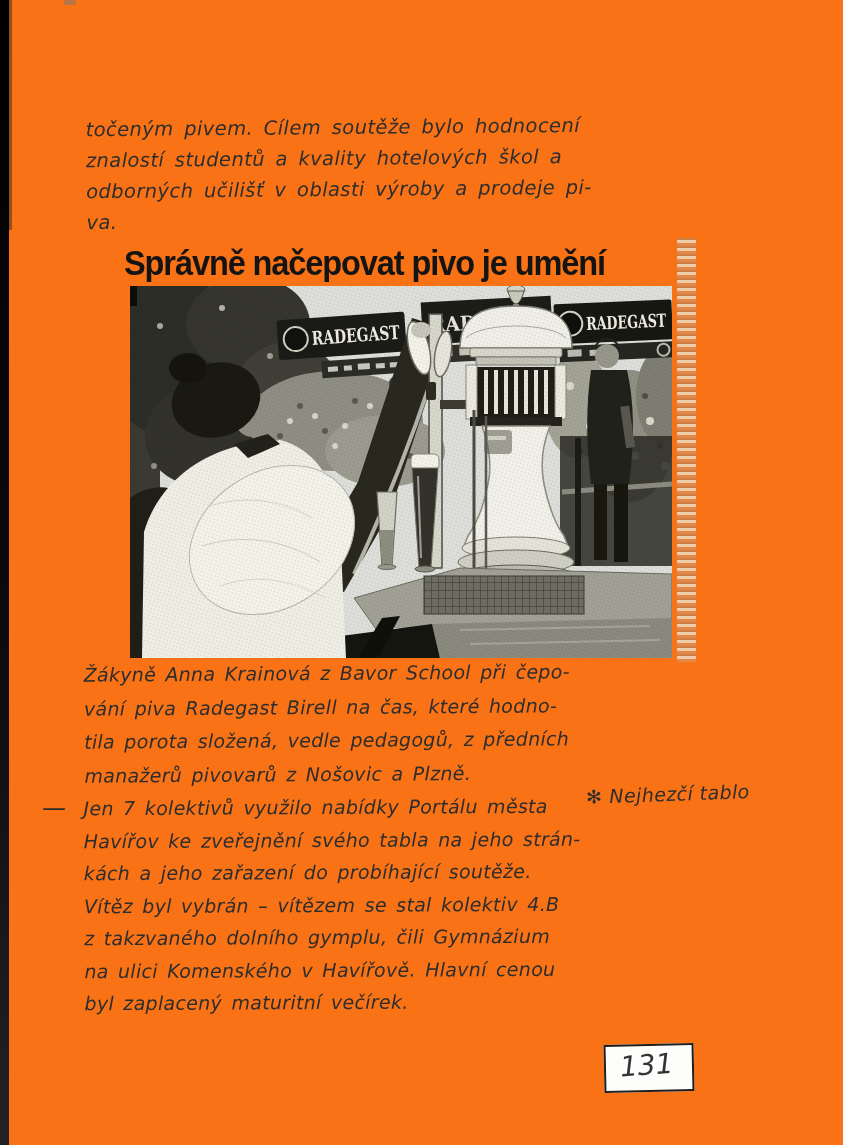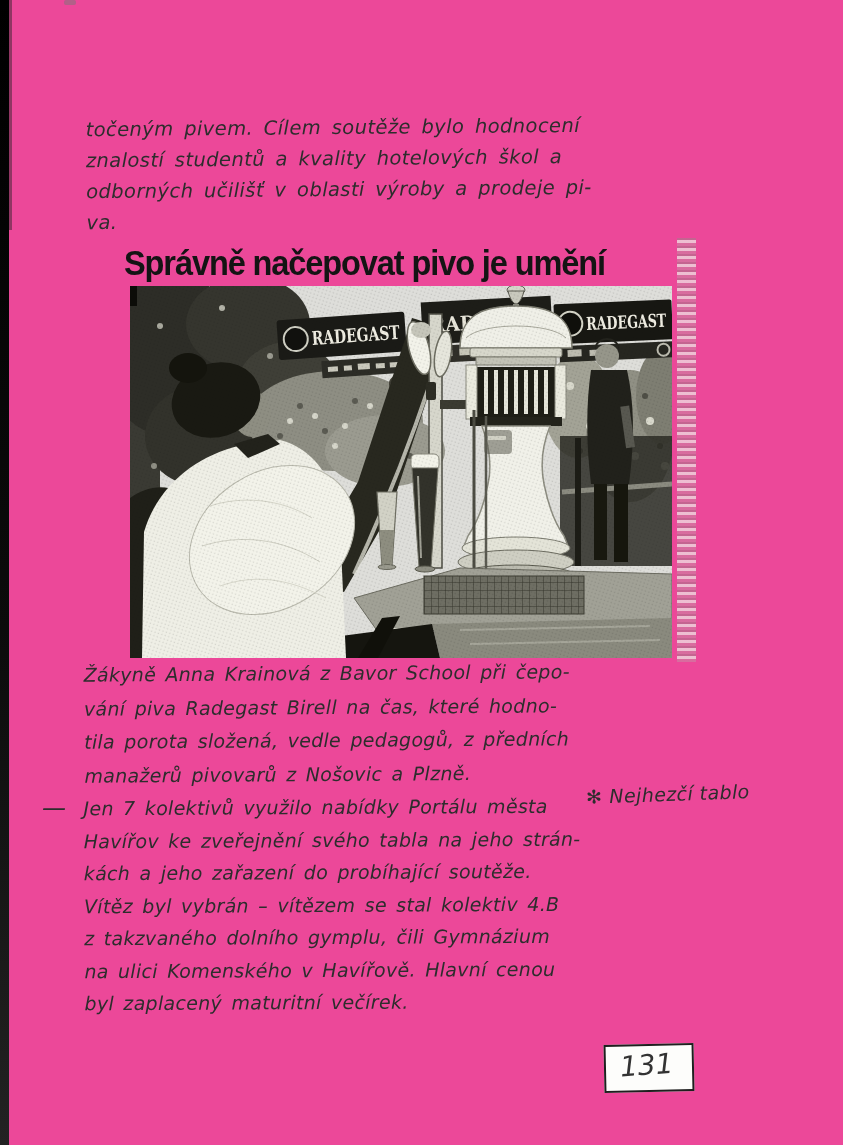--- a/index.html
+++ b/index.html
@@ -1,18 +1,18 @@
 <!DOCTYPE html>
 <html><head>
 <meta charset="utf-8">
 <style>
   html,body{margin:0;padding:0;background:#9a9a9a;}
   .page{
     position:relative; width:843px; height:1145px; margin:0 auto;
-    background:#ec4899; overflow:hidden;
+    background:#f97316; overflow:hidden;
     font-family:"Liberation Sans", sans-serif;
   }
   
   .edge-bar{position:absolute; left:0; top:0; width:9px; height:1145px;
     background:linear-gradient(180deg,#000 0%,#0b0b0b 55%,#222 100%);}
   .edge-bar2{position:absolute; left:9px; top:0; width:3px; height:230px; background:#222; opacity:.45;}
   .speck-top{position:absolute; left:64px; top:0; width:12px; height:5px; background:#777; opacity:.5; border-radius:2px;}
   
   .hw{font-family:"DejaVu Sans", sans-serif; font-style:italic; color:#2d2d2d;}
   .hw-line{white-space:nowrap;}

